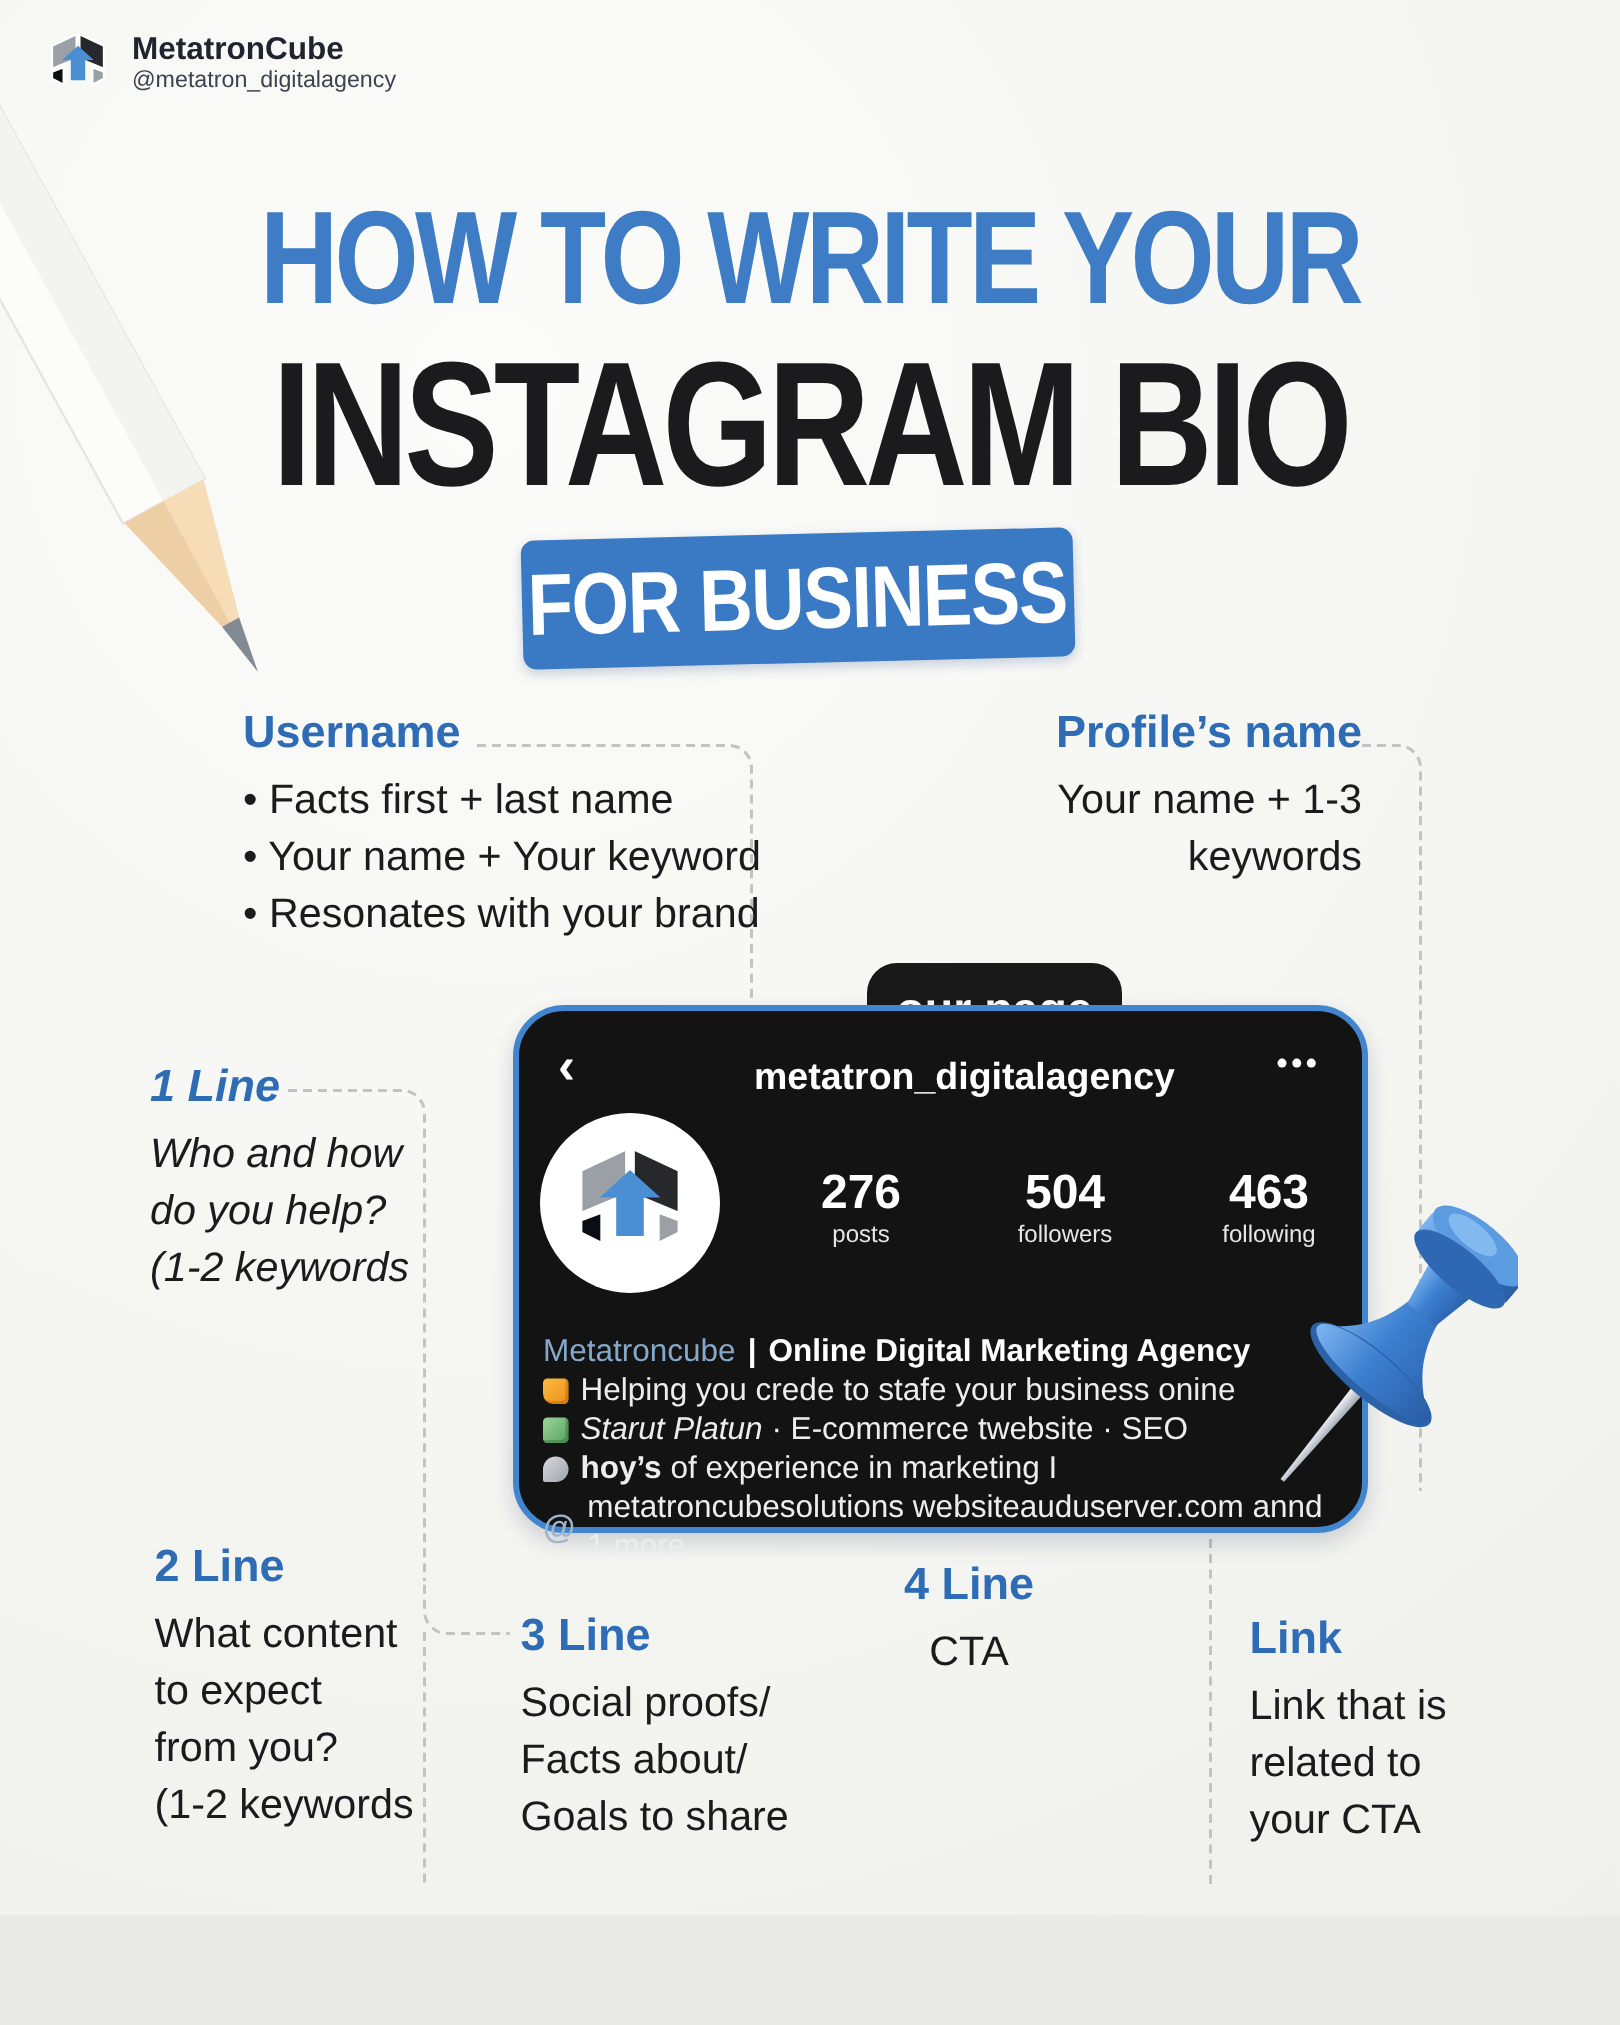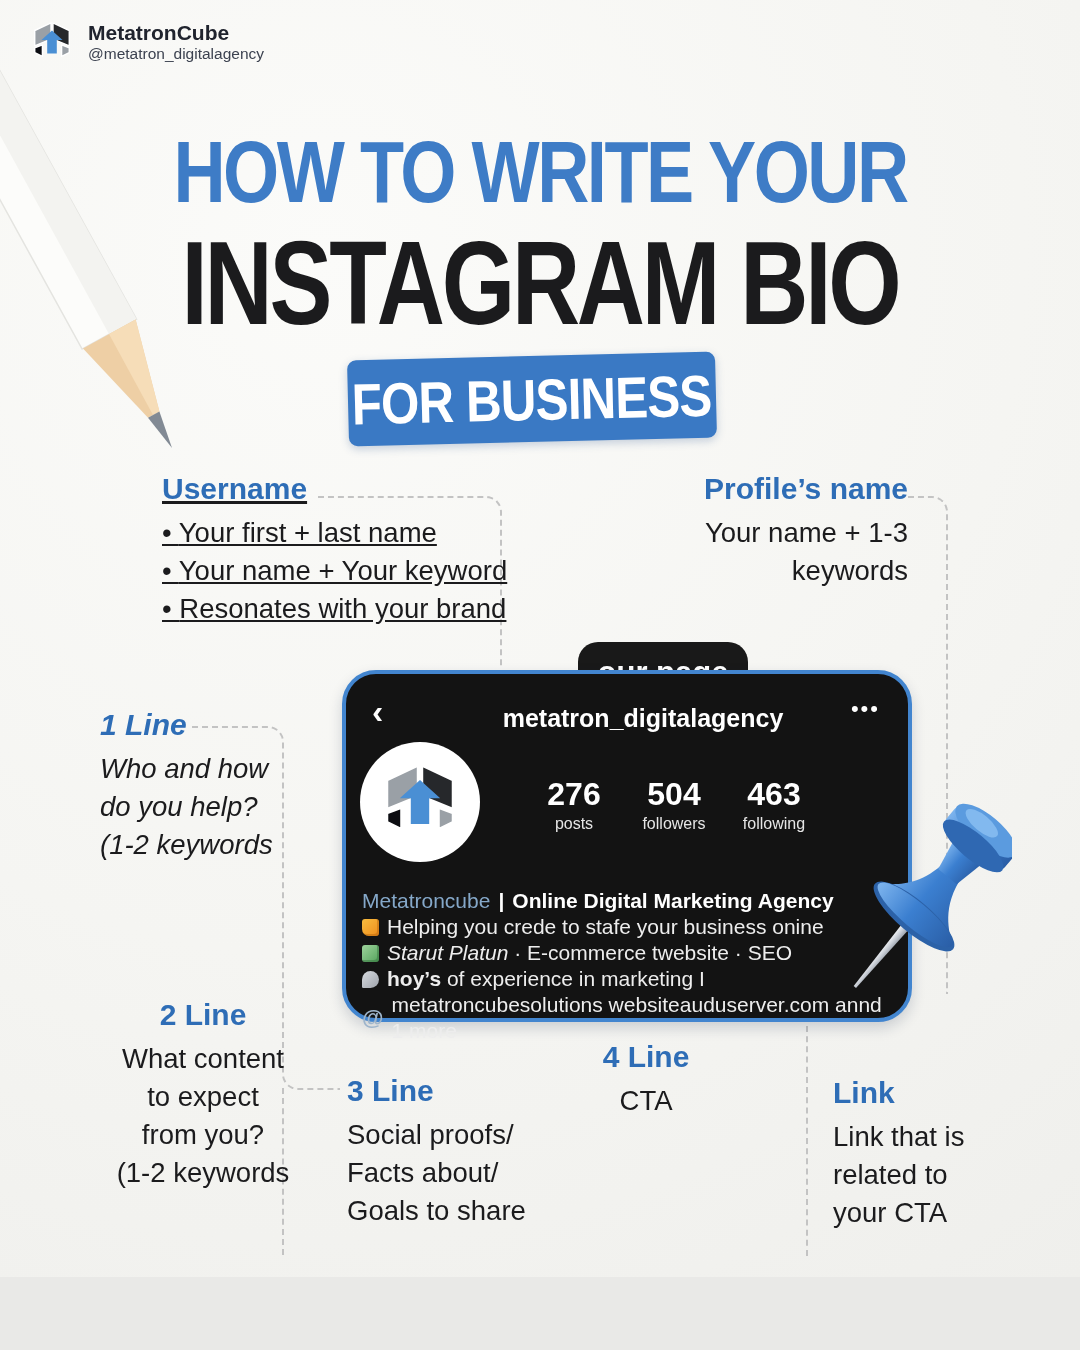--- a/index.html
+++ b/index.html
@@ -24,25 +24,25 @@
   .badge{position:absolute;left:348px;top:356px;width:368px;height:86px;
       background:#3a79c4;border-radius:9px;transform:rotate(-1.4deg);
       display:flex;align-items:center;justify-content:center;
       box-shadow:0 3px 8px rgba(40,80,140,.25);}
   .badge span{font-size:58px;font-weight:900;color:#fff;letter-spacing:-1px;
       transform:scaleX(.85);white-space:nowrap;}
   
   .sec-h{font-size:30px;font-weight:800;color:#2e6db6;margin:0 0 8px 0;}
   .sec-b{font-size:27.5px;line-height:38px;color:#1b1b1d;}
   .sec{position:absolute;}
-  .sec-username{left:162px;top:472px;width:380px;text-decoration:underline;}
+  .sec-username{left:162px;top:472px;width:380px;}
   .sec-username .sec-b div::before{content:"• ";}
   .sec-profile{left:660px;top:472px;width:248px;text-align:right;}
   .sec-1line{left:100px;top:708px;width:200px;font-style:italic;}
-  .sec-2line{left:103px;top:998px;width:200px;text-align:center;}
+  .sec-2line{left:103px;top:1028px;width:200px;}
   .sec-3line{left:347px;top:1074px;width:230px;}
   .sec-4line{left:586px;top:1040px;width:120px;text-align:center;}
   .sec-link{left:833px;top:1076px;width:180px;}
   
   .conn{position:absolute;border:0 dashed #c3c3c3;}
   .c-user{left:318px;top:496px;width:182px;height:168px;
           border-top-width:2px;border-right-width:2px;border-top-right-radius:16px;}
   .c-prof{left:908px;top:496px;width:38px;height:496px;
           border-top-width:2px;border-right-width:2px;border-top-right-radius:16px;}
   .c-1a{left:192px;top:726px;width:90px;height:326px;
@@ -59,21 +59,21 @@
   .card{position:absolute;left:342px;top:670px;width:570px;height:352px;background:#131313;
         border:4px solid #4285cf;border-radius:34px;box-sizing:border-box;z-index:3;
         box-shadow:0 6px 14px rgba(20,40,70,.18);color:#fff;}
   .card .back{position:absolute;left:26px;top:20px;font-size:34px;font-weight:700;color:#fff;line-height:1;}
   .card .uname{position:absolute;left:16px;top:30px;width:100%;text-align:center;
         font-size:25px;font-weight:700;color:#fff;}
   .card .more{position:absolute;right:28px;top:22px;font-size:22px;letter-spacing:2px;color:#fff;}
   .card .avatar{position:absolute;left:14px;top:68px;width:120px;height:120px;border-radius:50%;
         background:#fff;display:flex;align-items:center;justify-content:center;}
   .card .avatar svg{width:92px;height:92px;}
-  .stats{position:absolute;left:178px;top:102px;width:372px;display:flex;justify-content:flex-start;}
+  .stats{position:absolute;left:178px;top:102px;width:372px;display:flex;justify-content:space-between;}
   .stat{text-align:center;min-width:100px;}
   .stat .v{font-size:32px;font-weight:700;color:#fff;}
   .stat .l{font-size:16px;color:#e6e6e6;margin-top:2px;}
   .bio{position:absolute;left:16px;top:214px;width:530px;font-size:21px;line-height:26px;color:#ededed;}
   .bio .row{display:flex;align-items:center;gap:8px;margin-bottom:0;}
   .bio .nm{color:#85a8c9;}
   .bio .bold{font-weight:700;color:#fff;}
   .ic{display:inline-block;width:17px;height:17px;flex:0 0 auto;}
   .ic-orange{background:linear-gradient(135deg,#f9bd3f,#ee8d1d);border-radius:3px 3px 3px 7px;
              box-shadow:inset -2px -2px 0 rgba(160,80,0,.35);}
@@ -126,21 +126,21 @@
   <div class="conn c-user"></div>
   <div class="conn c-prof"></div>
   <div class="conn c-1a"></div>
   <div class="conn c-1b"></div>
   <div class="conn c-1c"></div>
   <div class="conn c-link"></div>
 
   <div class="sec sec-username">
     <div class="sec-h">Username</div>
     <div class="sec-b">
-      <div>Your first + last name</div>
+      <div>Facts first + last name</div>
       <div>Your name + Your keyword</div>
       <div>Resonates with your brand</div>
     </div>
   </div>
 
   <div class="sec sec-profile">
     <div class="sec-h">Profile’s name</div>
     <div class="sec-b">
       <div>Your name + 1-3</div>
       <div>keywords</div>

